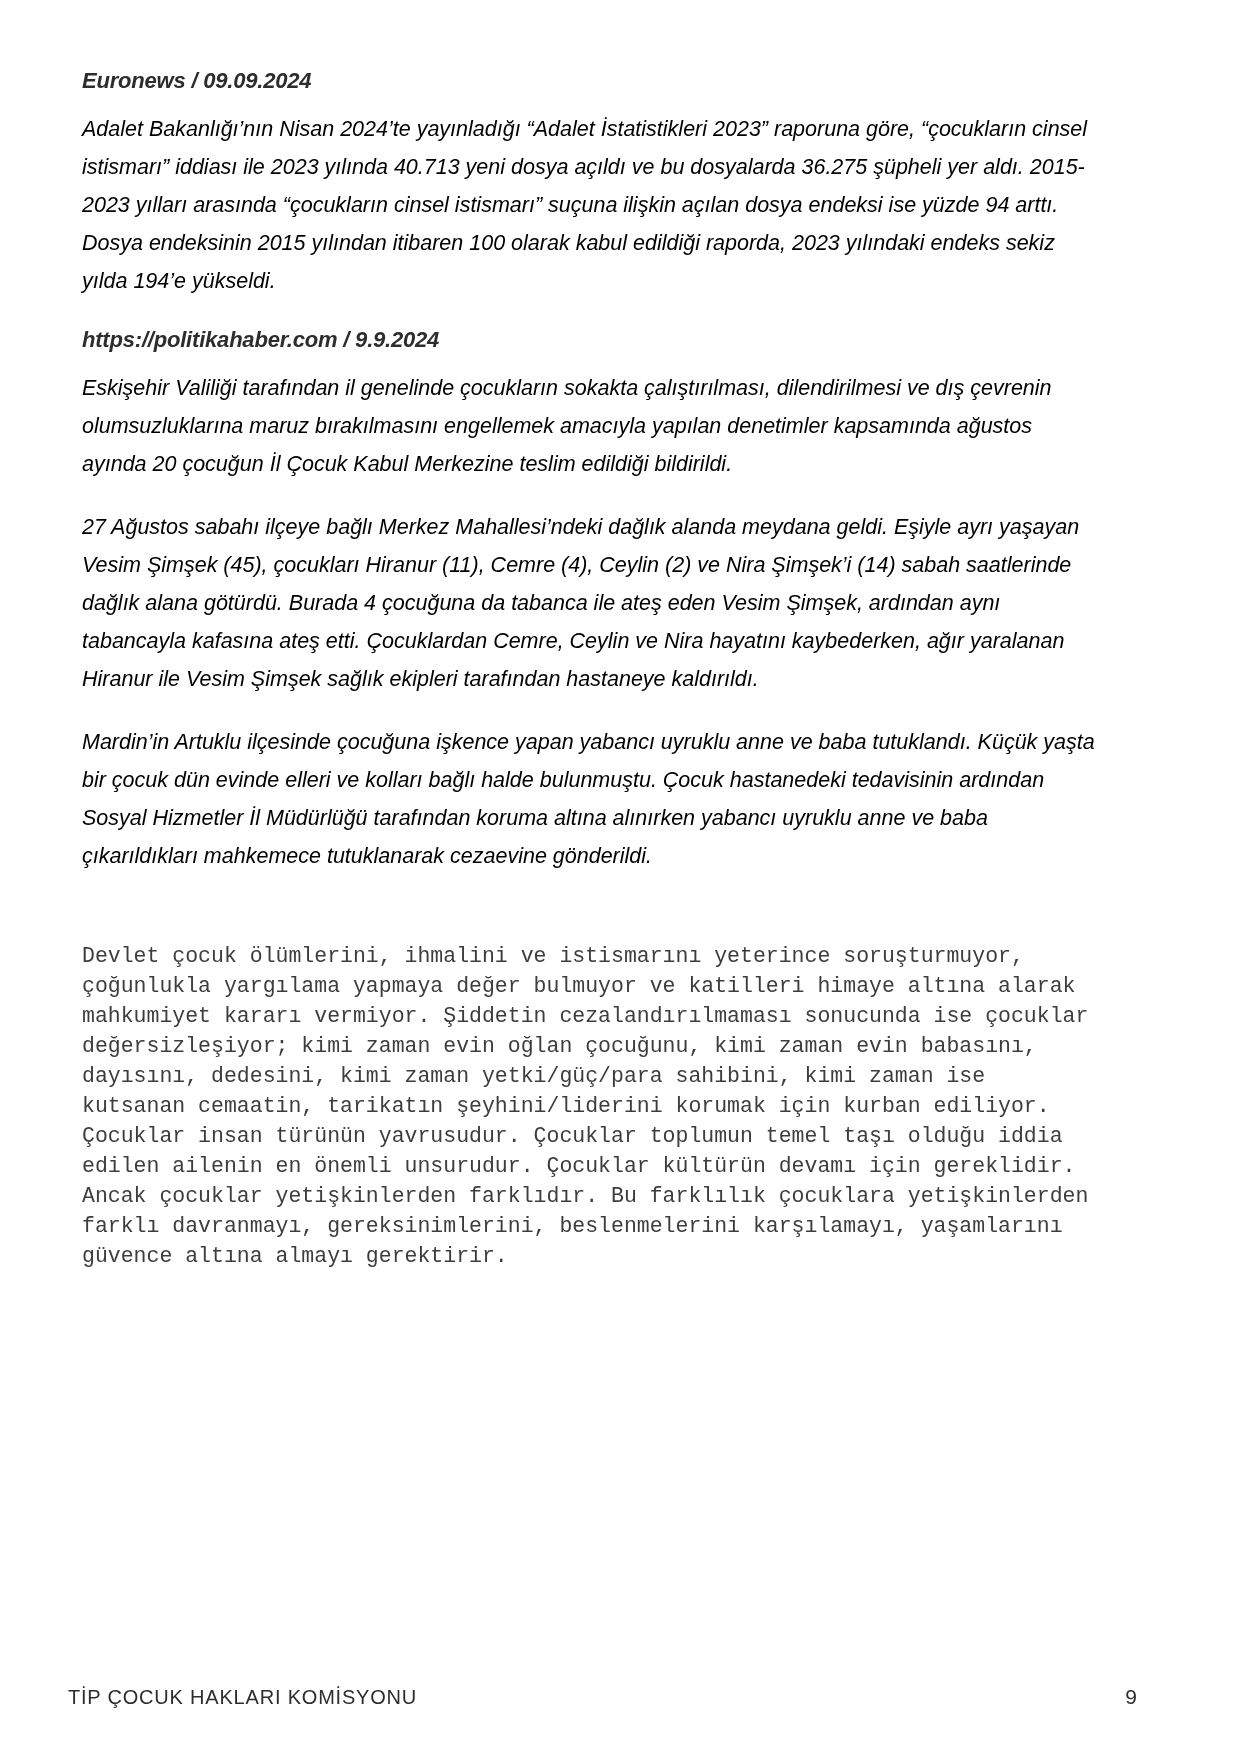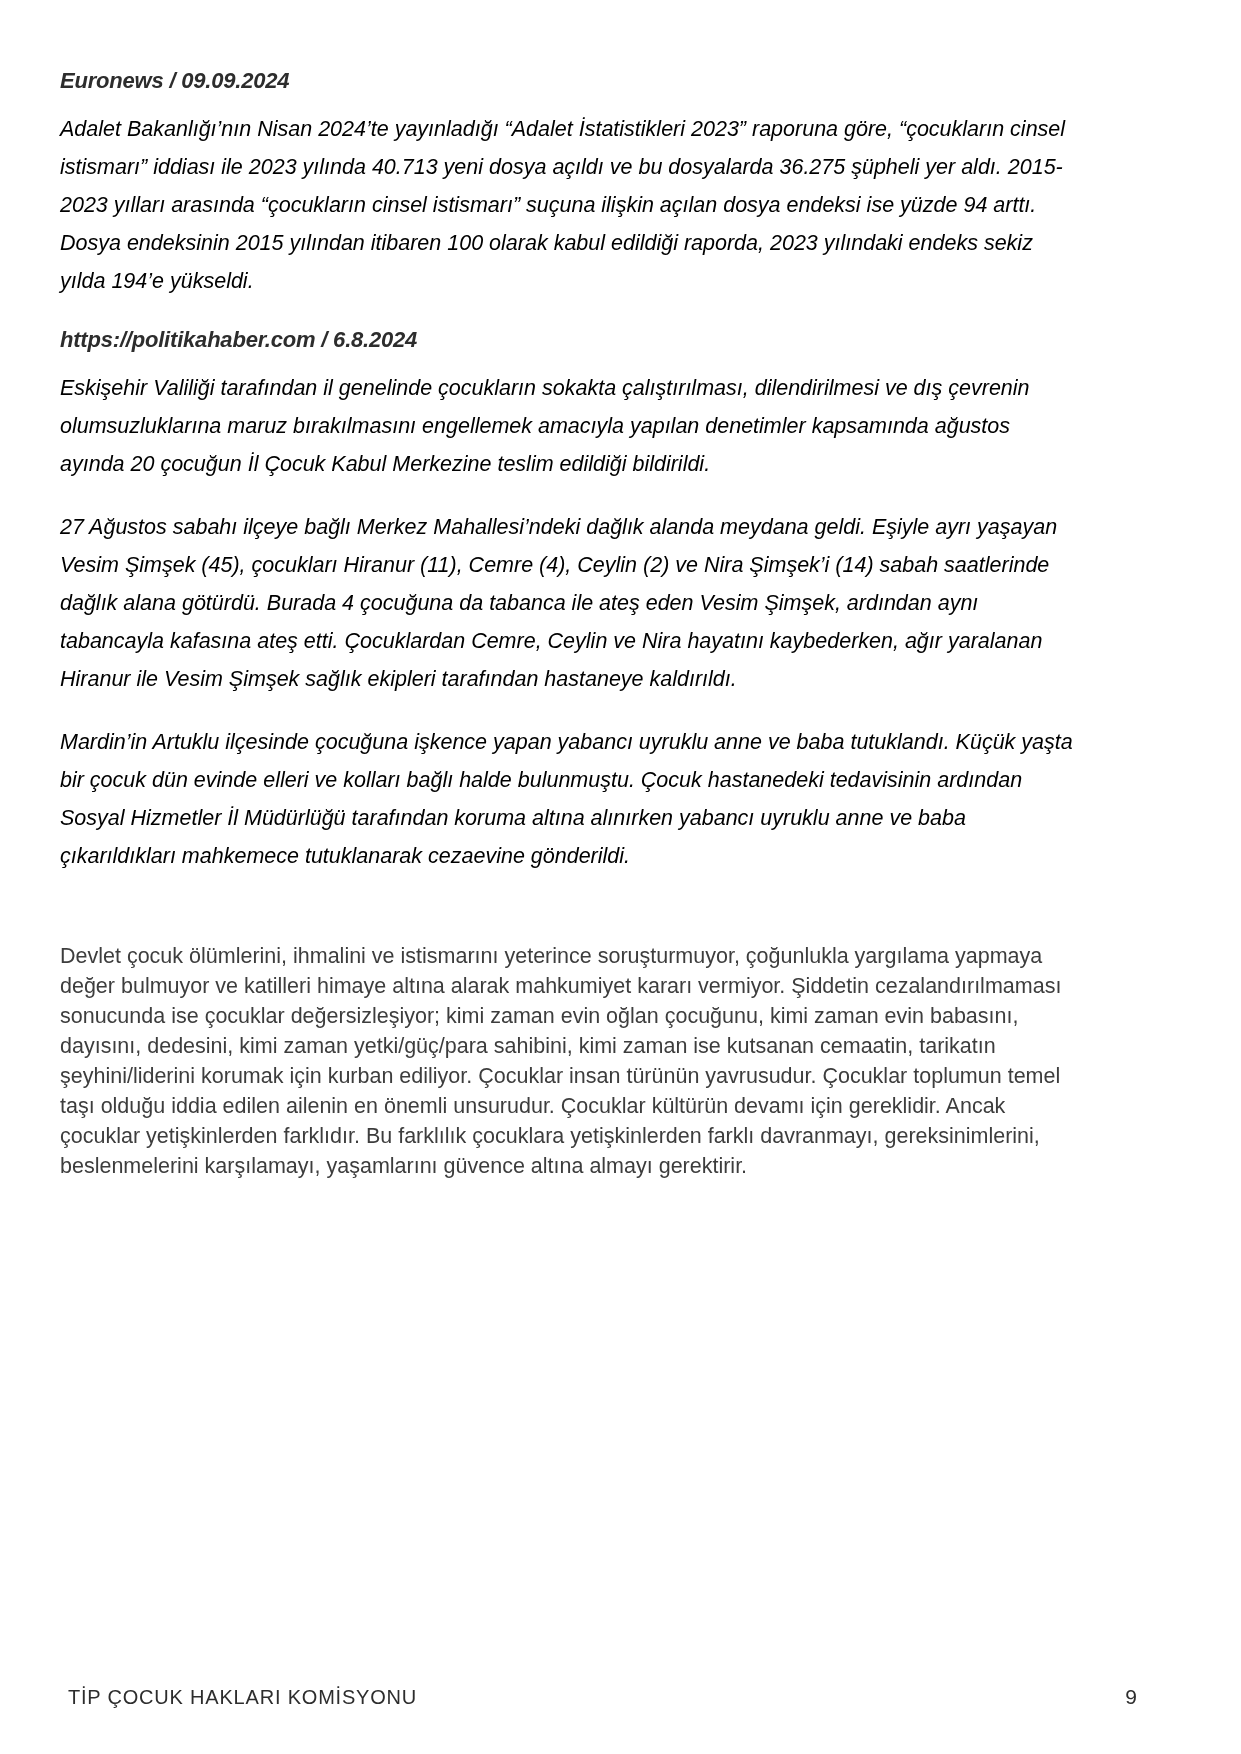--- a/index.html
+++ b/index.html
@@ -11,21 +11,21 @@
     position: relative;
     width: 1241px;
     height: 1754px;
     background: #ffffff;
     overflow: hidden;
     font-family: "Liberation Sans", sans-serif;
   }
   .content {
     position: absolute;
     top: 66px;
-    left: 60px;
+    left: 82px;
     width: 1015px;
   }
   .news-source {
     font-family: "Liberation Sans", sans-serif;
     font-style: italic;
     font-weight: bold;
     font-size: 22px;
     line-height: 30px;
     letter-spacing: -0.2px;
     color: #2d2d2d;
@@ -39,20 +39,21 @@
     color: #000000;
     margin: 0 0 25px 0;
   }
   .commentary {
     font-style: normal;
     font-weight: normal;
     font-size: 21.5px;
     line-height: 30px;
     color: #3d3d3d;
     margin: 66px 0 0 0;
+    font-family: Liberation Mono, monospace;
   }
   .footer {
     position: absolute;
     top: 1685px;
     left: 68px;
     right: 104px;
     display: flex;
     justify-content: space-between;
     align-items: flex-end;
   }
@@ -71,21 +72,21 @@
 
 <div class="page">
   <div class="content">
 
     <section class="news-item">
       <h2 class="news-source">Euronews / 09.09.2024</h2>
       <p class="news-body">Adalet Bakanlığı’nın Nisan 2024’te yayınladığı “Adalet İstatistikleri 2023” raporuna göre, “çocukların cinsel istismarı” iddiası ile 2023 yılında 40.713 yeni dosya açıldı ve bu dosyalarda 36.275 şüpheli yer aldı. 2015-2023 yılları arasında “çocukların cinsel istismarı” suçuna ilişkin açılan dosya endeksi ise yüzde 94 arttı. Dosya endeksinin 2015 yılından itibaren 100 olarak kabul edildiği raporda, 2023 yılındaki endeks sekiz yılda 194’e yükseldi.</p>
     </section>
 
     <section class="news-item">
-      <h2 class="news-source">https://politikahaber.com / 6.8.2024</h2>
+      <h2 class="news-source">https://politikahaber.com / 9.9.2024</h2>
     </section>
 
     <section class="news-item">
       <p class="news-body">Eskişehir Valiliği tarafından il genelinde çocukların sokakta çalıştırılması, dilendirilmesi ve dış çevrenin olumsuzluklarına maruz bırakılmasını engellemek amacıyla yapılan denetimler kapsamında ağustos ayında 20 çocuğun İl Çocuk Kabul Merkezine teslim edildiği bildirildi.</p>
     </section>
 
     <section class="news-item">
       <p class="news-body">27 Ağustos sabahı ilçeye bağlı Merkez Mahallesi’ndeki dağlık alanda meydana geldi. Eşiyle ayrı yaşayan Vesim Şimşek (45), çocukları Hiranur (11), Cemre (4), Ceylin (2) ve Nira Şimşek’i (14) sabah saatlerinde dağlık alana götürdü. Burada 4 çocuğuna da tabanca ile ateş eden Vesim Şimşek, ardından aynı tabancayla kafasına ateş etti. Çocuklardan Cemre, Ceylin ve Nira hayatını kaybederken, ağır yaralanan Hiranur ile Vesim Şimşek sağlık ekipleri tarafından hastaneye kaldırıldı.</p>
     </section>
 

